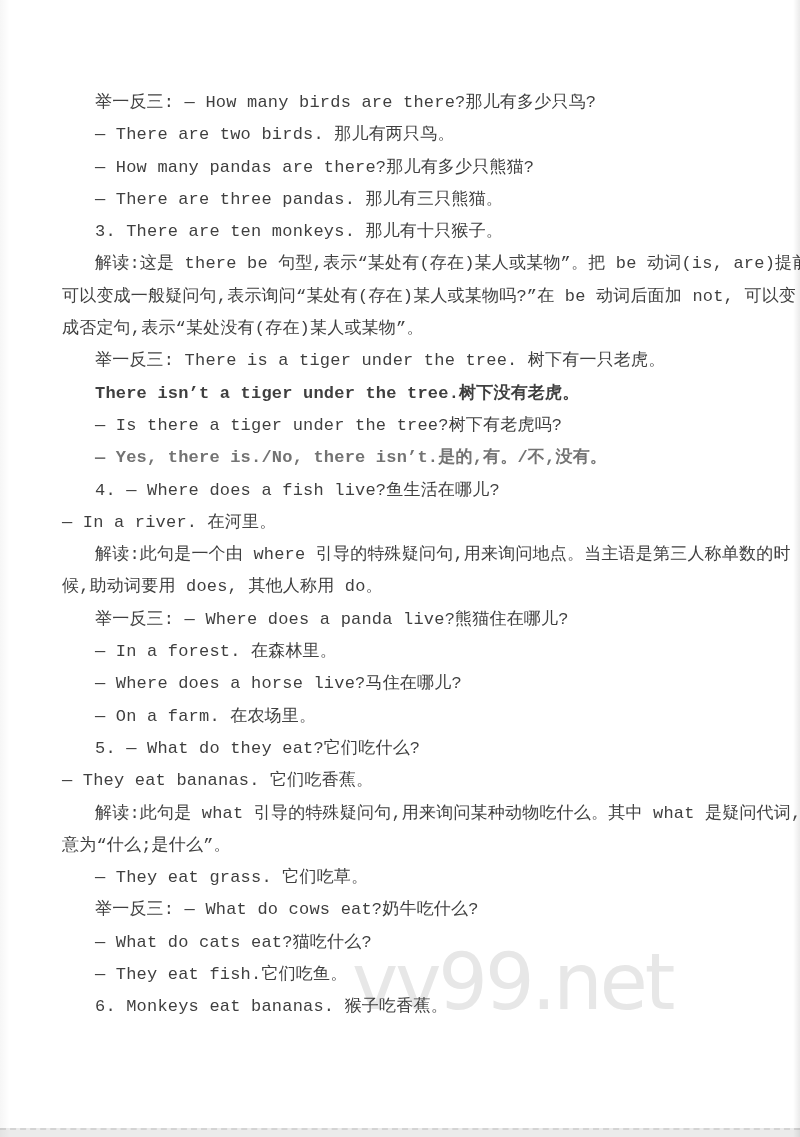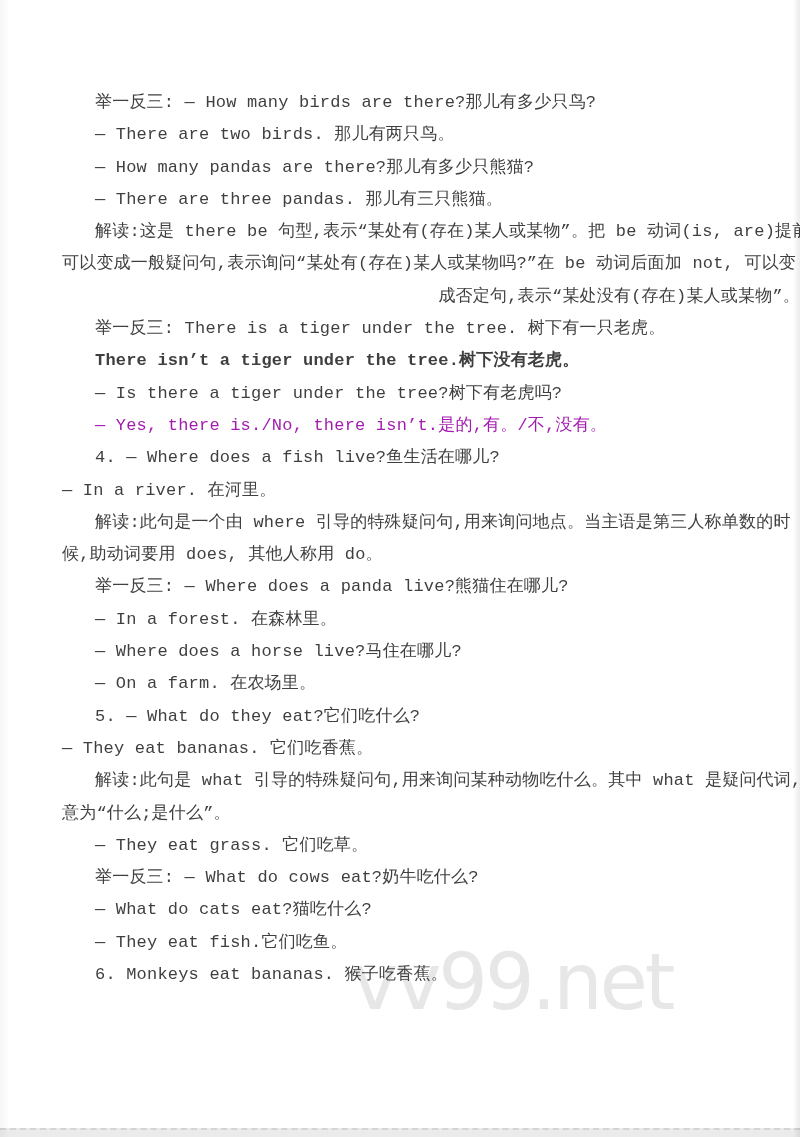--- a/index.html
+++ b/index.html
@@ -88,27 +88,28 @@
 
 <div class="page">
 
   <div class="watermark" style="color: rgb(231, 231, 231);">vv99.net</div>
 
   <div class="lines">
       <div class="line indent" style="color: rgb(63, 63, 63);">举一反三: — How many birds are there?那儿有多少只鸟?</div>
       <div class="line indent" style="color: rgb(63, 63, 63);">— There are two birds. 那儿有两只鸟。</div>
       <div class="line indent" style="color: rgb(63, 63, 63);">— How many pandas are there?那儿有多少只熊猫?</div>
       <div class="line indent" style="color: rgb(63, 63, 63);">— There are three pandas. 那儿有三只熊猫。</div>
+      <div class="line indent" style="color: rgb(63, 63, 63);">3. There are ten monkeys. 那儿有十只猴子。</div>
       <div class="line indent" style="color: rgb(63, 63, 63);">解读:这是 there be 句型,表示“某处有(存在)某人或某物”。把 be 动词(is, are)提前,</div>
       <div class="line" style="color: rgb(63, 63, 63);">可以变成一般疑问句,表示询问“某处有(存在)某人或某物吗?”在 be 动词后面加 not, 可以变</div>
-      <div class="line" style="color: rgb(63, 63, 63); text-align: right;">成否定句,表示“某处没有(存在)某人或某物”。</div>
+      <div class="line" style="color: rgb(63, 63, 63);">成否定句,表示“某处没有(存在)某人或某物”。</div>
       <div class="line indent" style="color: rgb(63, 63, 63);">举一反三: There is a tiger under the tree. 树下有一只老虎。</div>
       <div class="line indent" style="color: rgb(63, 63, 63); font-weight: bold;">There isn’t a tiger under the tree.树下没有老虎。</div>
       <div class="line indent" style="color: rgb(63, 63, 63);">— Is there a tiger under the tree?树下有老虎吗?</div>
-      <div class="line indent" style="color: #a21caf;">— Yes, there is./No, there isn’t.是的,有。/不,没有。</div>
+      <div class="line indent" style="color: #737373; font-weight: bold;">— Yes, there is./No, there isn’t.是的,有。/不,没有。</div>
       <div class="line indent" style="color: rgb(63, 63, 63);">4. — Where does a fish live?鱼生活在哪儿?</div>
       <div class="line" style="color: rgb(63, 63, 63);">— In a river. 在河里。</div>
       <div class="line indent" style="color: rgb(63, 63, 63);">解读:此句是一个由 where 引导的特殊疑问句,用来询问地点。当主语是第三人称单数的时</div>
       <div class="line" style="color: rgb(63, 63, 63);">候,助动词要用 does, 其他人称用 do。</div>
       <div class="line indent" style="color: rgb(63, 63, 63);">举一反三: — Where does a panda live?熊猫住在哪儿?</div>
       <div class="line indent" style="color: rgb(63, 63, 63);">— In a forest. 在森林里。</div>
       <div class="line indent" style="color: rgb(63, 63, 63);">— Where does a horse live?马住在哪儿?</div>
       <div class="line indent" style="color: rgb(63, 63, 63);">— On a farm. 在农场里。</div>
       <div class="line indent" style="color: rgb(63, 63, 63);">5. — What do they eat?它们吃什么?</div>
       <div class="line" style="color: rgb(63, 63, 63);">— They eat bananas. 它们吃香蕉。</div>

